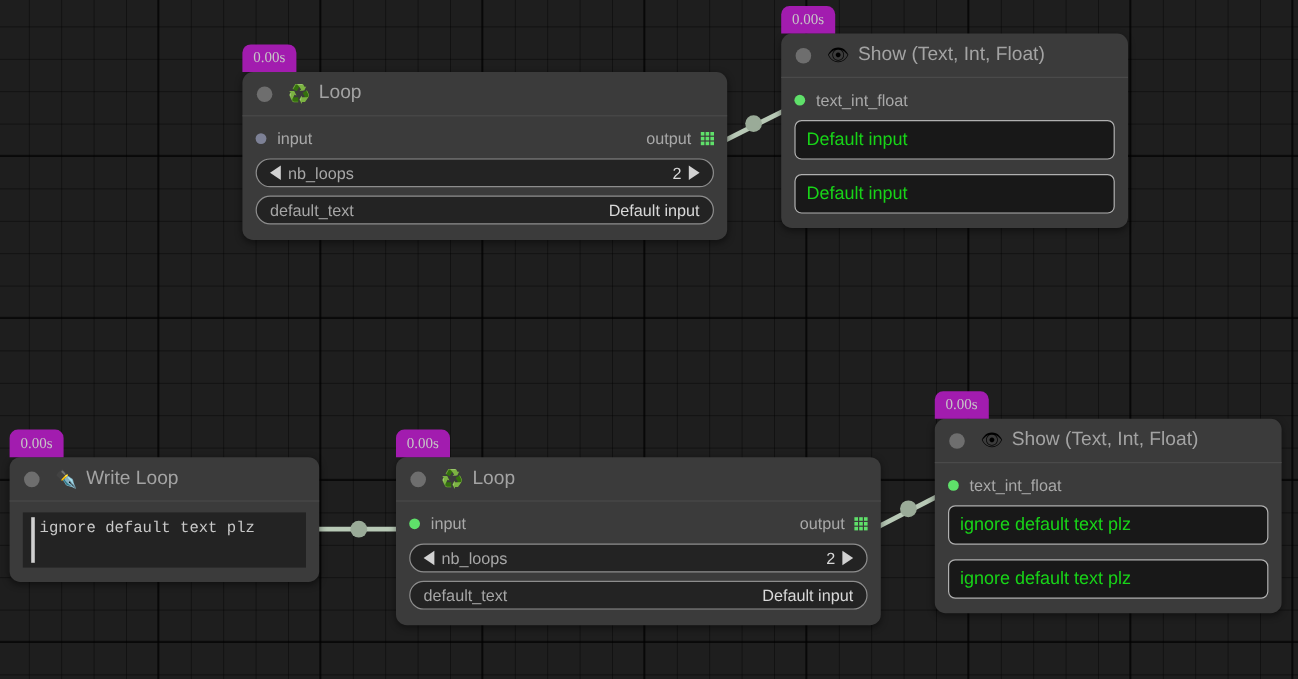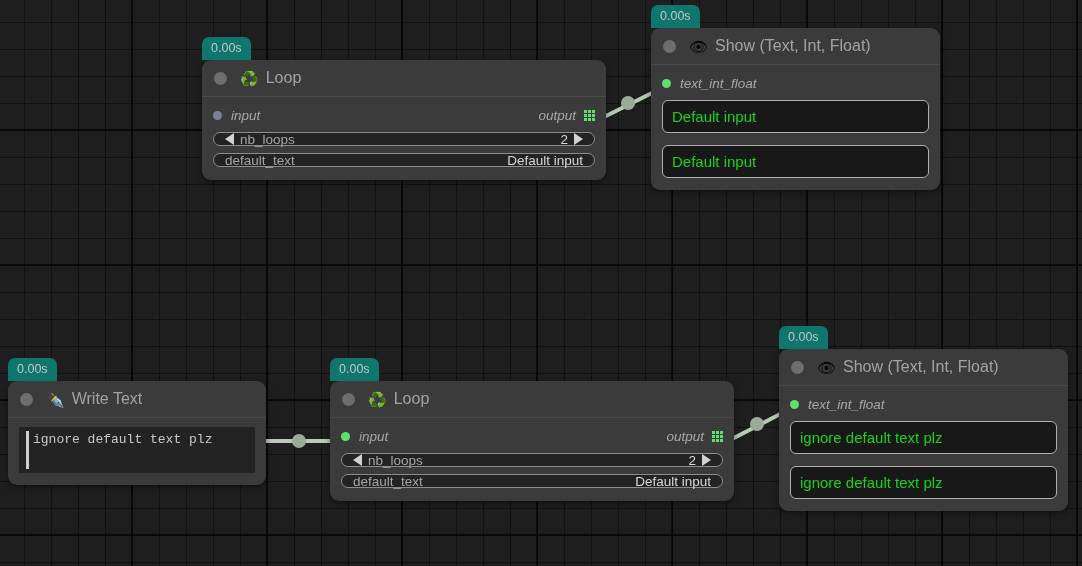--- a/index.html
+++ b/index.html
@@ -35,27 +35,27 @@
   .node {
     position: absolute;
     border-radius: 9px;
     background: #3b3b3b;
     box-shadow: 0 2px 6px rgba(0,0,0,0.45);
   }
   .time-badge {
     position: absolute;
     top: -23px;
     left: 0px;
-    background: #0f766e;
+    background: #a21caf;
     color: #c6c6c6;
     font-size: 12.5px;
     line-height: 14px;
     padding: 4px 9px 5px 9px;
     border-radius: 7px 7px 0 0;
-    font-family: Liberation Sans, sans-serif;
+    font-family: Liberation Serif, serif;
     white-space: nowrap;
   }
   .node-header {
     display: flex;
     align-items: center;
     height: 37px;
     padding: 0 12px;
     border-bottom: 1px solid #4a4a4a;
     box-sizing: border-box;
   }
@@ -82,21 +82,20 @@
     padding: 9px 11px 12px 11px;
   }
 
   
   .port-row {
     display: flex;
     align-items: center;
     height: 19px;
     margin-bottom: 7px;
     position: relative;
-    font-style: italic;
   }
   .port-row.right { justify-content: flex-end; }
   .port-dot {
     width: 9px; height: 9px;
     border-radius: 50%;
     flex: 0 0 auto;
   }
   .port-dot.green { background: #5fe06a; }
   .port-dot.grey  { background: #7d8196; }
   .port-label {
@@ -113,21 +112,21 @@
     grid-template-columns: repeat(3, 3px);
     grid-template-rows: repeat(3, 3px);
     gap: 1px;
     margin-left: 8px;
     flex: 0 0 auto;
   }
   .grid-icon i { background: #5fe06a; display: block; }
 
   
   .widget {
-    height: 14px;
+    height: 24px;
     border: 1px solid #8d8d8d;
     border-radius: 13px;
     background: #232323;
     display: flex;
     align-items: center;
     padding: 0 11px;
     margin-bottom: 7px;
     box-sizing: border-box;
   }
   .widget:last-child { margin-bottom: 1px; }
@@ -271,21 +270,21 @@
       <div class="display-box">Default input</div>
       <div class="display-box">Default input</div>
     </div>
   </div>
 
   <div class="node" id="node-write">
     <div class="time-badge">0.00s</div>
     <div class="node-header">
       <span class="collapse-dot"></span>
       <span class="node-icon">✒️</span>
-      <span class="node-title">Write Text</span>
+      <span class="node-title">Write Loop</span>
     </div>
     <div class="node-body">
       <div class="text-area">
         <span class="caret"></span>
         <span class="text-area-content">ignore default text plz</span>
       </div>
     </div>
   </div>
 
   <div class="node" id="node-loop-2">

